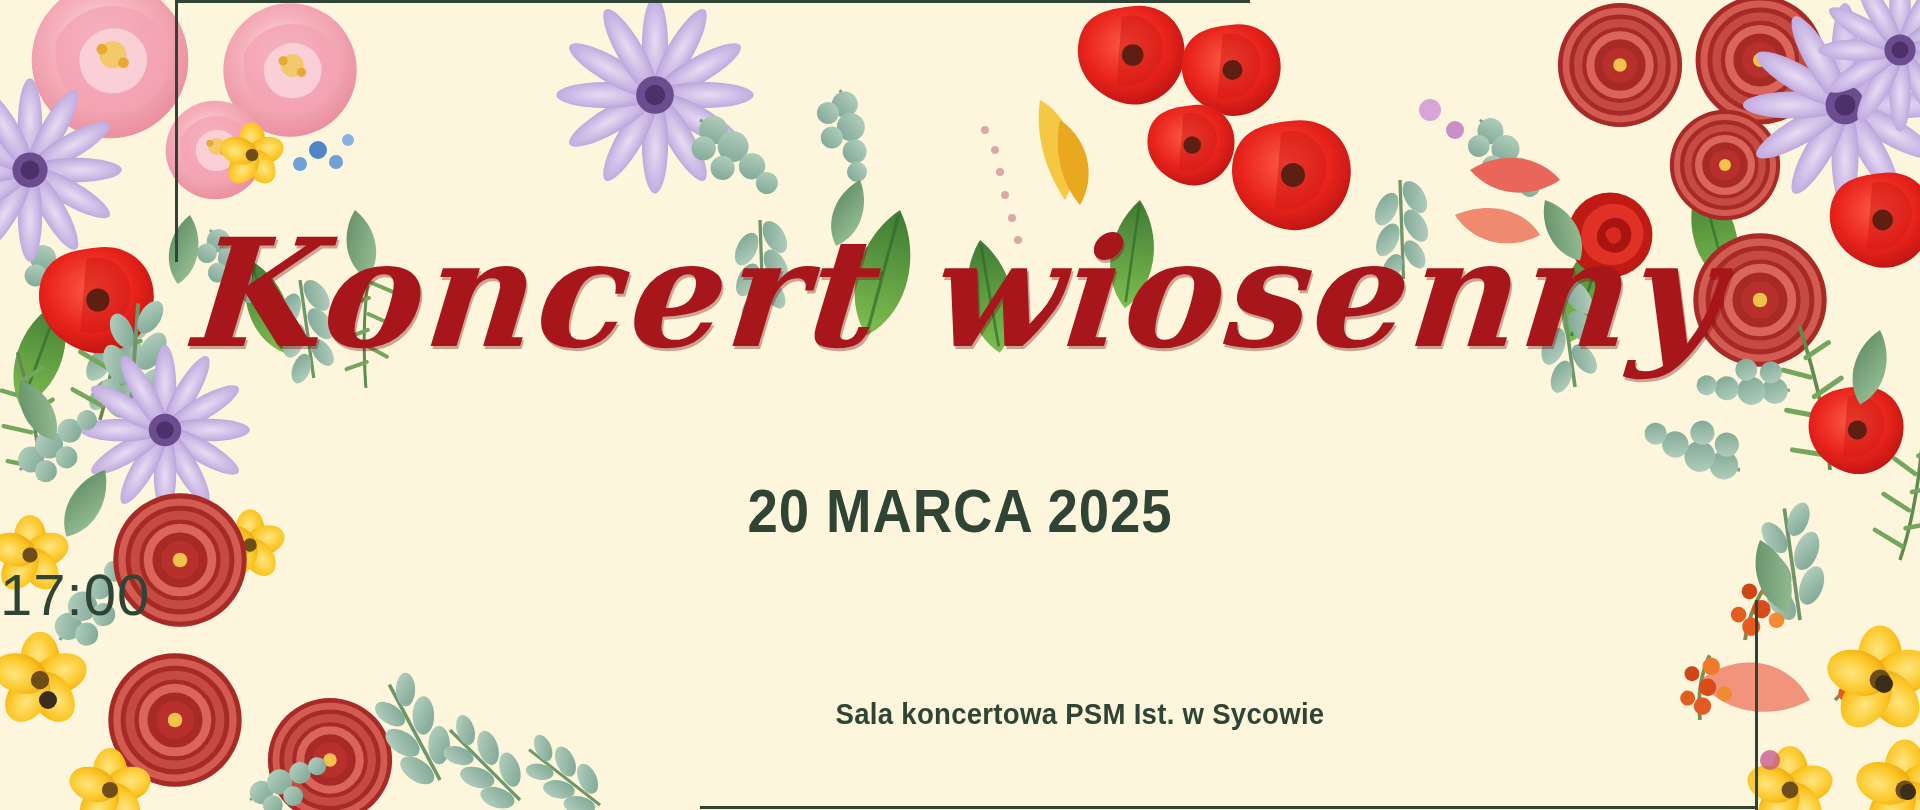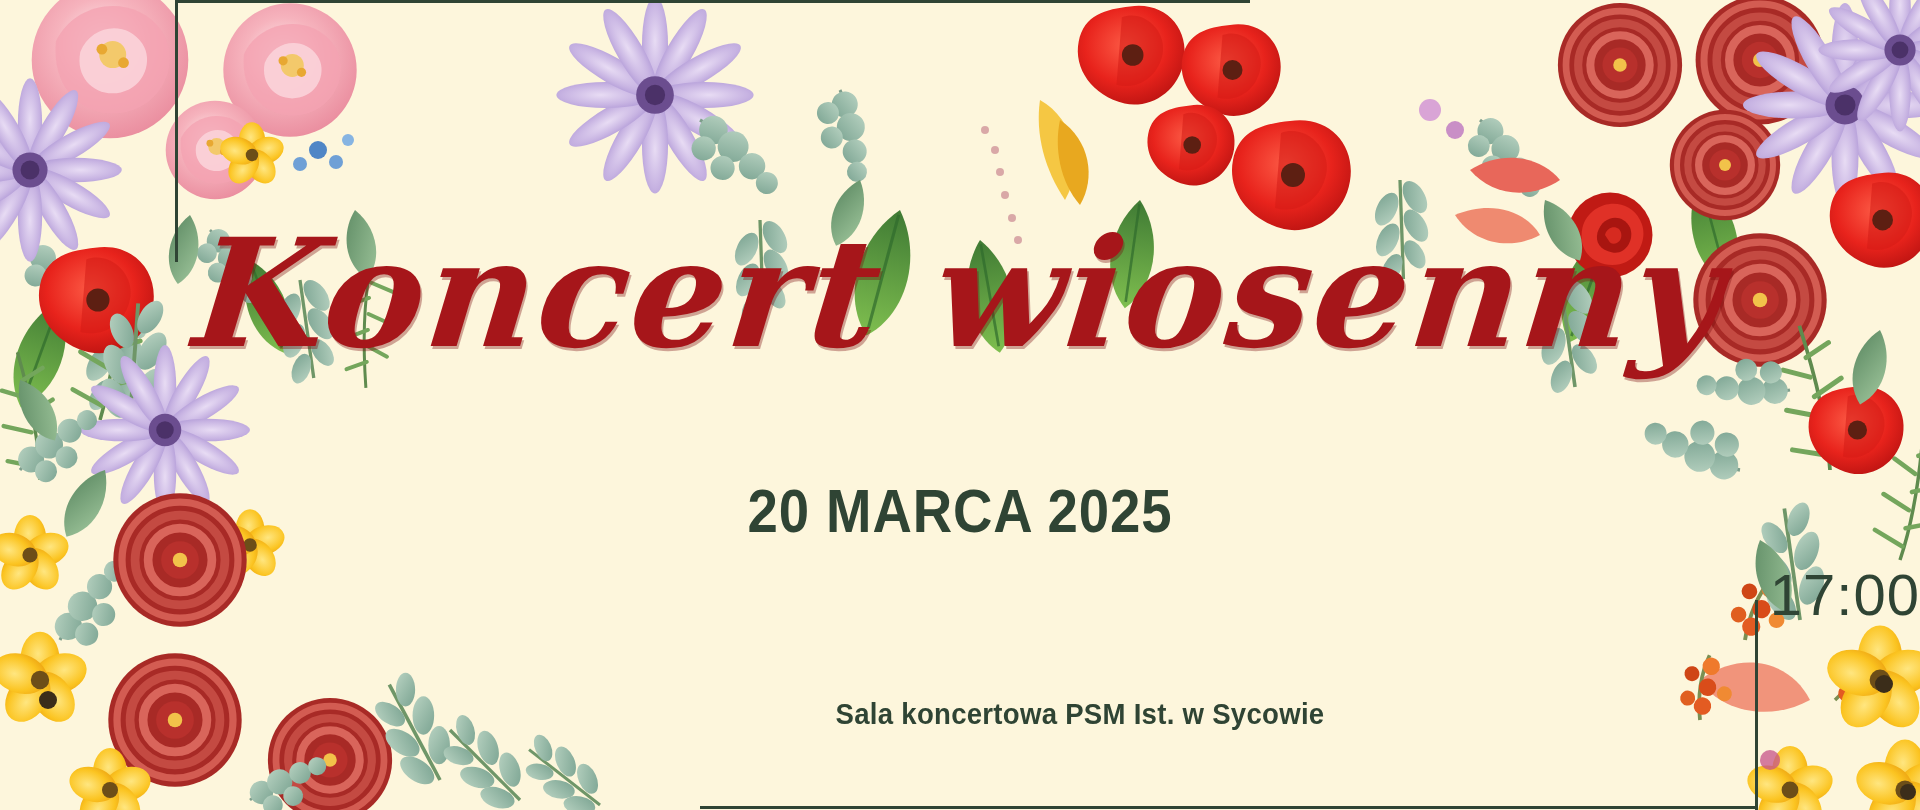--- a/index.html
+++ b/index.html
@@ -39,21 +39,21 @@
     position:absolute;left:0;right:0;top:480px;
     text-align:center;
     font-family:"Liberation Sans",sans-serif;
     font-weight:700;font-size:62px;line-height:1;
     color:#2f4434;
     letter-spacing:1px;
     transform:scaleX(.88);
   }
   .time{
     position:absolute;left:0;right:0;top:566px;
-    text-align:right;
+    text-align:left;
     font-family:"Liberation Sans",sans-serif;
     font-weight:400;font-size:58px;line-height:1;
     color:#2f4434;
     letter-spacing:1px;
   }
   .venue{
     position:absolute;left:0;right:0;top:700px;
     text-align:center;
     font-family:"Liberation Sans",sans-serif;
     font-weight:700;font-size:29px;line-height:1;

